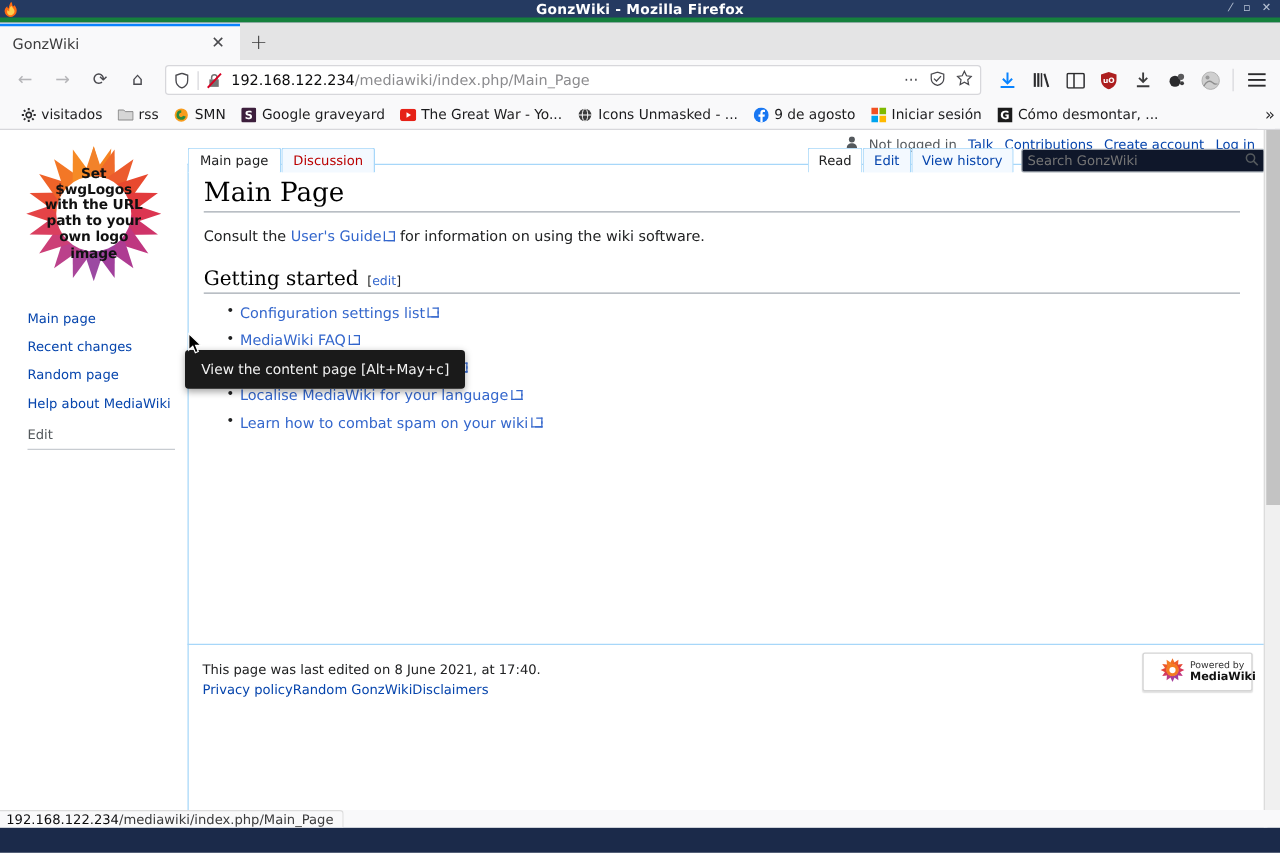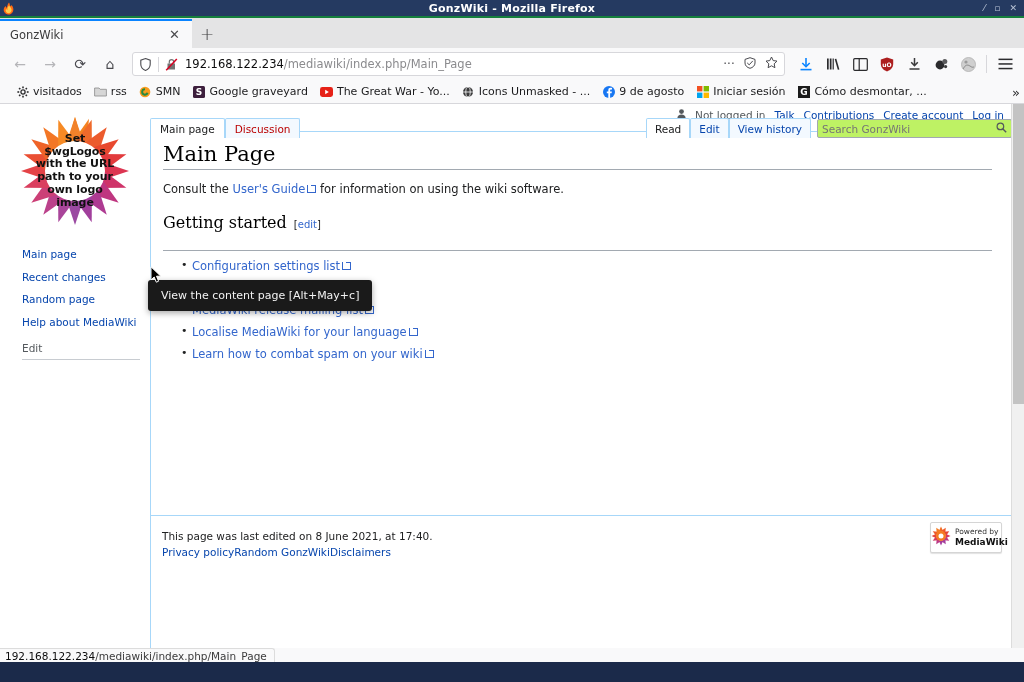--- a/index.html
+++ b/index.html
@@ -9,21 +9,21 @@
     background: #1b2a4a;
     overflow: hidden;
   }
 
   
   .titlebar {
     height: 18px; width: 1024px;
     background: #253a61;
     display: flex; align-items: center;
     position: relative;
-    border-bottom: 2px solid #15803d;
+    border-bottom: 4px solid #15803d;
   }
   .tb-appicon { width: 18px; height: 18px; display:flex; align-items:center; justify-content:center; }
   .tb-title {
     position: absolute; left: 0; right: 0; text-align: center;
     color: #ffffff; font-size: 11px; font-weight: bold;
     letter-spacing: 0.2px;
     font-family: "DejaVu Sans", sans-serif;
   }
   .tb-buttons {
     margin-left:auto; display:flex; gap:9px; align-items:center;
@@ -177,21 +177,21 @@
   }
   .r-tab {
     height:20px; padding:0 8px; display:flex; align-items:center;
     font-size:10.5px; color:#0645ad;
     border:1px solid #a7d7f9; border-bottom:none; background:#f3f9ff;
     border-radius:2px 2px 0 0;
   }
   .r-tab.sel { background:#ffffff; color:#202122; position:relative; z-index:3; }
   .searchbox {
     margin-left:6px; margin-bottom:0px;
-    width:195px; height:19px; background:#bef264;
+    width:195px; height:19px; background:#0f172a;
     border:1px solid #a2a9b1; border-radius:2px;
     display:flex; align-items:center; padding:0 4px;
   }
   .searchbox input {
     border:none; outline:none; flex:1;
     font-size:10.5px; color:#72777d;
     font-family:"DejaVu Sans", sans-serif; background:transparent;
   }
   .search-ico { color:#54595d; font-size:11px; }
 
@@ -202,21 +202,21 @@
     font-size:21px; font-weight:normal; color:#000;
     padding-bottom:3px;
     border-bottom:1px solid #a2a9b1;
     margin-bottom:11px;
   }
   .body-inner p { font-size:11.5px; color:#202122; margin:0 0 10px 0; line-height:1.55; }
   .body-inner p.bold { font-weight:bold; }
   .body-inner a { color:#3366cc; text-decoration:none; }
   .h2row {
     display:flex; align-items:baseline; gap:7px;
-    border-bottom:1px solid #a2a9b1; padding-bottom:18px; margin:14px 0 8px 0;
+    border-bottom:1px solid #a2a9b1; padding-bottom:2px; margin:14px 0 8px 0;
   }
   .h2row h2 {
     font-family:"DejaVu Serif","Liberation Serif",serif;
     font-size:16px; font-weight:normal; color:#000;
   }
   .editsec { font-size:10px; color:#202122; }
   .editsec a { color:#3366cc; }
   ul.bullets { list-style:none; margin-left:18px; }
   ul.bullets li {
     font-size:11.5px; margin-bottom:7px; color:#202122;
@@ -241,23 +241,23 @@
   
   .footer {
     position:absolute; left:150px; top:414px; right:10px;
     padding:12px 22px 0 12px;
   }
   .footer .lastmod { font-size:10.5px; color:#202122; margin-bottom:4px; }
   .footer .flinks { display:flex; }
   .footer .flinks a { font-size:10.5px; color:#0645ad; text-decoration:none; }
   .poweredby {
     position:absolute; right:12px; top:4px;
-    width:72px; height:31px; background:#ffffff;
+    width:88px; height:31px; background:#ffffff;
     border:1px solid #d5d5d5; border-radius:2px;
-    display:flex; align-items:center; gap:4px; padding:0 0;
+    display:flex; align-items:center; gap:4px; padding:0 13px;
     box-shadow:0 1px 1px rgba(0,0,0,.12);
   }
   .pb-text { font-size:7.5px; line-height:1.25; color:#333; }
   .pb-text b { display:block; font-size:9px; color:#111; }
 
   
   .content-bottom {
     position:absolute; left:150px; top:411px; right:10px; height:1px; background:#a7d7f9;
   }
   .page-below {

